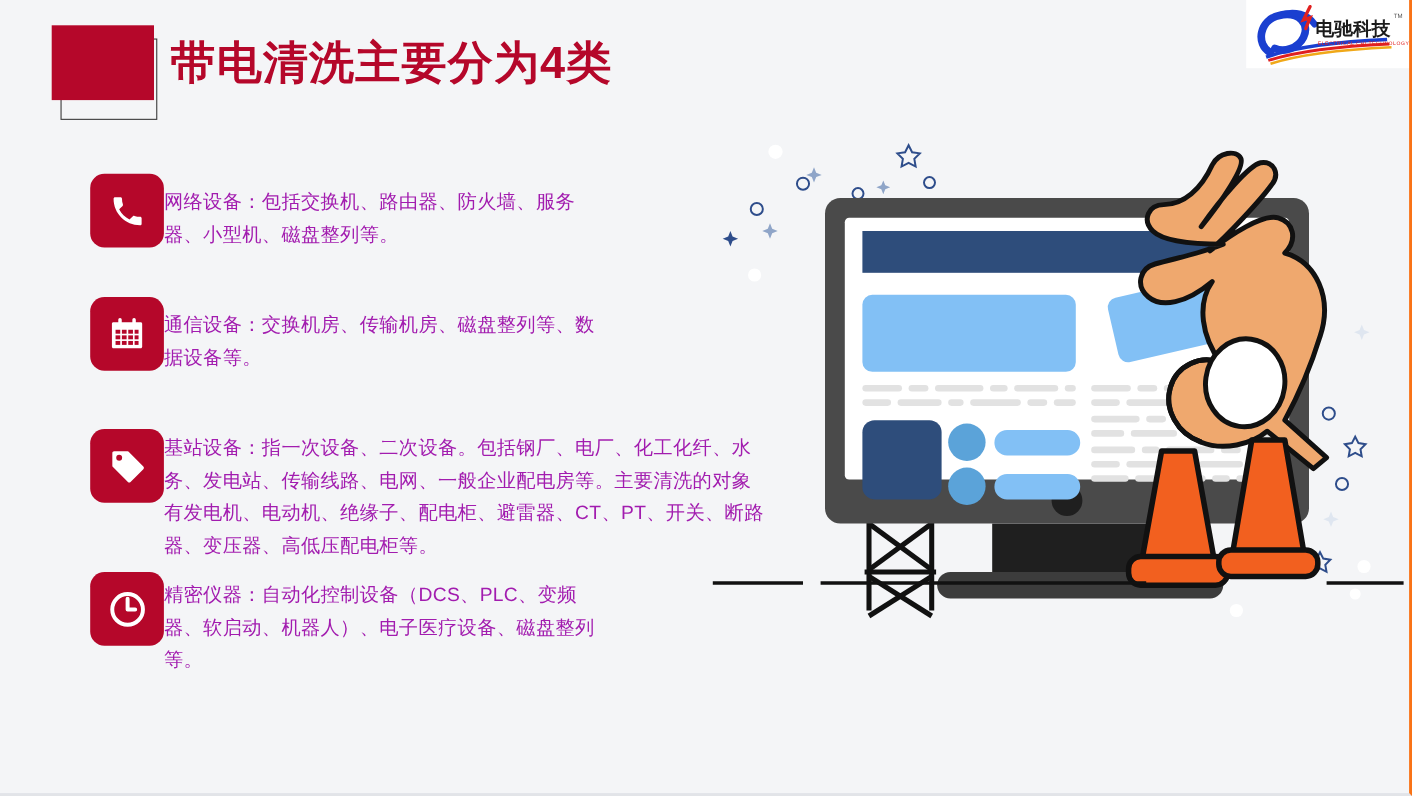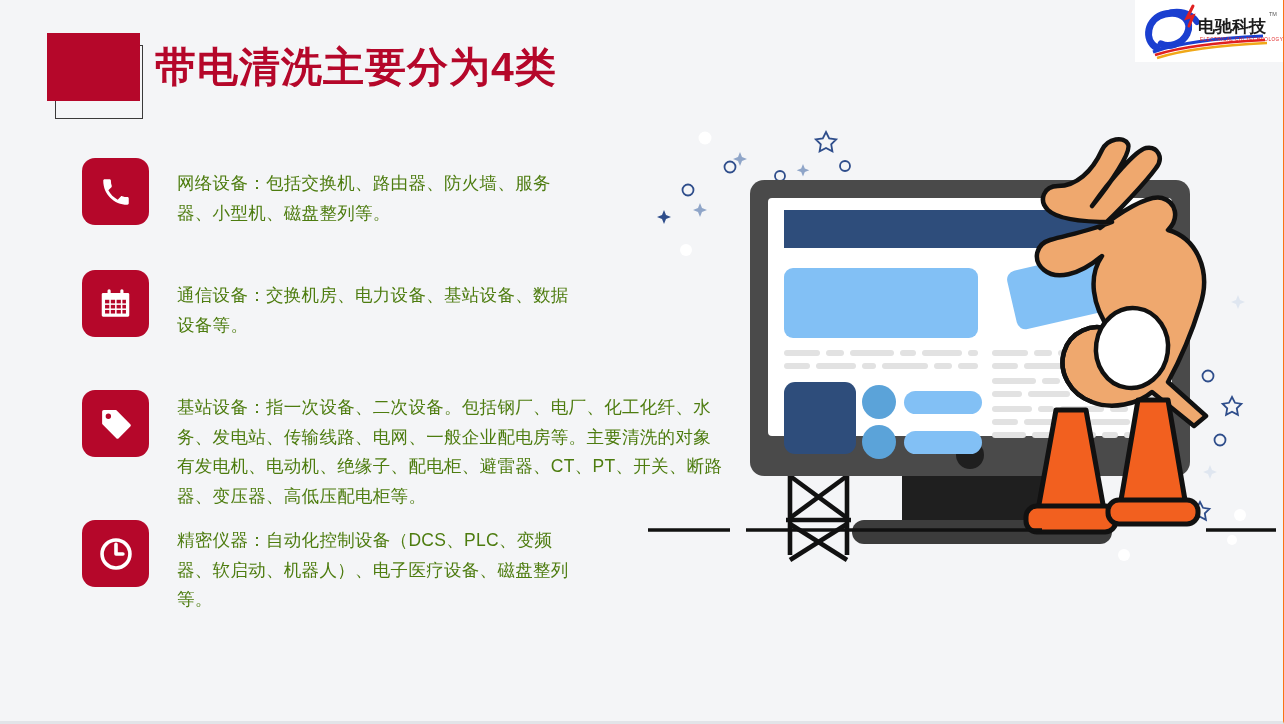--- a/index.html
+++ b/index.html
@@ -12,40 +12,40 @@
     font-family: "Liberation Sans", "DejaVu Sans", sans-serif;
   }
   #slide {
     position: relative;
     width: 1284px;
     height: 724px;
     background: #f4f5f7;
     overflow: hidden;
     box-sizing: border-box;
     border-bottom: 3px solid #e2e4e8;
-    border-right: 1px solid #f97316;
+    border-right: 3px solid #f97316;
   }
 
   
   .logo-box {
     position: absolute;
     top: 0;
     right: 0;
     width: 148px;
     height: 62px;
     background: #ffffff;
     overflow: hidden;
   }
   .logo-svg { position: absolute; top: 0; left: 0; }
 
   
   .title-block {
     position: absolute;
     left: 47px;
-    top: 33px;
+    top: 23px;
     width: 600px;
     height: 95px;
   }
   .title-outline {
     position: absolute;
     left: 8px;
     top: 12px;
     width: 88px;
     height: 74px;
     border: 1.6px solid #3a3a3a;
@@ -88,24 +88,23 @@
     height: 67px;
     border-radius: 13px;
     background: #b5072a;
     flex: 0 0 auto;
     display: flex;
     align-items: center;
     justify-content: center;
   }
   .bullet-icon svg { display: block; }
   .bullet-text {
-    margin-left: 28px;
     font-size: 17.5px;
     line-height: 29.5px;
-    color: #4d7c0f;
+    color: #a21caf;
     letter-spacing: 0.3px;
     padding-top: 11px;
   }
   .bullet-text.wide { width: 548px; }
   .bullet-text.narrow { width: 400px; }
 
   #bullet-1 { left: 0; top: 0; }
   #bullet-2 { left: 0; top: 112px; }
   #bullet-3 { left: 0; top: 232px; }
   #bullet-4 { left: 0; top: 362px; }
@@ -178,21 +177,21 @@
             <rect x="8.6" y="13" width="3.1" height="2.6"></rect>
             <rect x="12.8" y="13" width="3.1" height="2.6"></rect>
             <rect x="17" y="13" width="2.6" height="2.6"></rect>
             <rect x="4.4" y="16.7" width="3.1" height="2.6"></rect>
             <rect x="8.6" y="16.7" width="3.1" height="2.6"></rect>
             <rect x="12.8" y="16.7" width="3.1" height="2.6"></rect>
             <rect x="17" y="16.7" width="2.6" height="2.6"></rect>
           </g>
         </svg>
       </div>
-      <div class="bullet-text narrow">通信设备：交换机房、电力设备、基站设备、数据设备等。</div>
+      <div class="bullet-text narrow">通信设备：交换机房、传输机房、磁盘整列等、数据设备等。</div>
     </div>
 
     <div class="bullet" id="bullet-3">
       <div class="bullet-icon">
         <svg width="34" height="34" viewBox="0 0 24 24">
           <path fill="#ffffff" d="M11.6 2.2H3.4c-.7 0-1.2.5-1.2 1.2v8.2c0 .3.1.6.4.8l9.6 9.6c.5.5 1.2.5 1.7 0l8.2-8.2c.5-.5.5-1.2 0-1.7l-9.6-9.6c-.3-.2-.6-.3-.9-.3zM6.6 8.4a1.9 1.9 0 110-3.8 1.9 1.9 0 010 3.8z"></path>
         </svg>
       </div>
       <div class="bullet-text wide">基站设备：指一次设备、二次设备。包括钢厂、电厂、化工化纤、水务、发电站、传输线路、电网、一般企业配电房等。主要清洗的对象有发电机、电动机、绝缘子、配电柜、避雷器、CT、PT、开关、断路器、变压器、高低压配电柜等。</div>
     </div>

